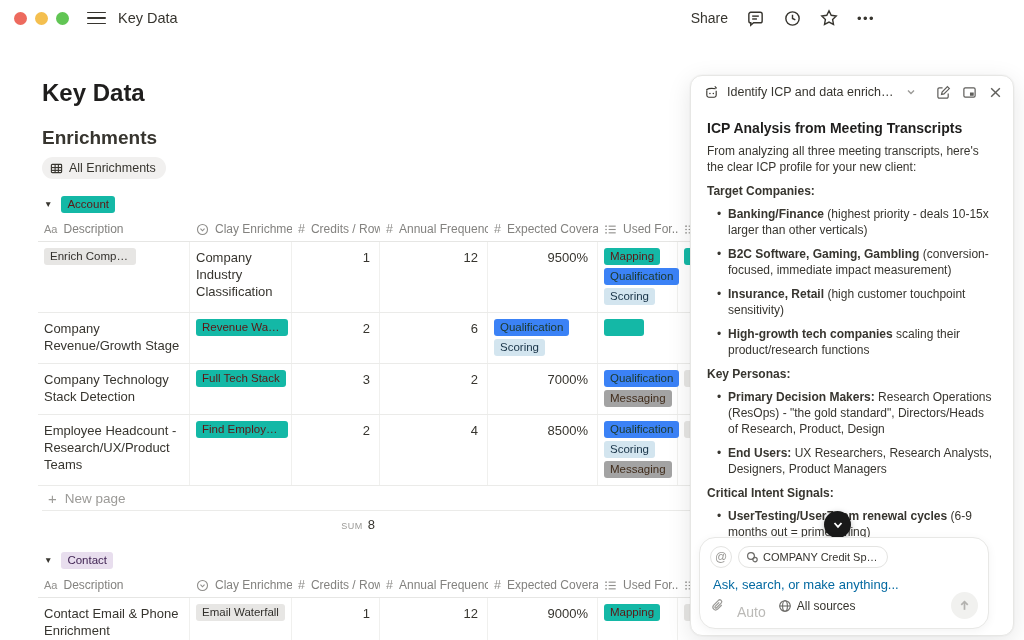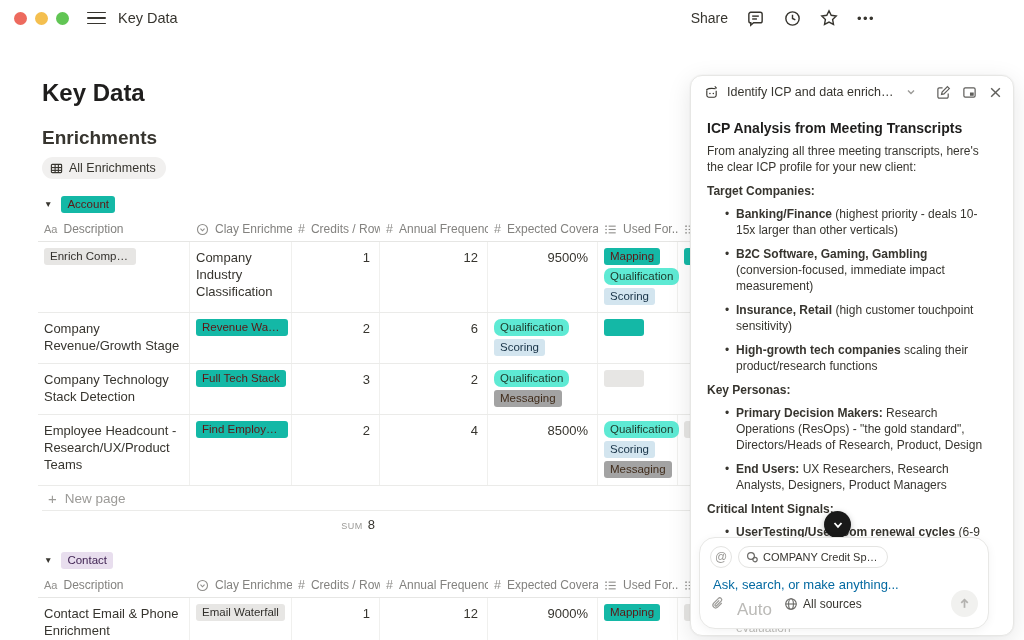--- a/index.html
+++ b/index.html
@@ -43,21 +43,21 @@
     font-size:12px; color:#83827F; white-space:nowrap; overflow:hidden; }
   .th .hic { color:#8f8e8b; font-size:11px; flex:none; display:flex; align-items:center; }
   .tbody .trow { border-bottom:1px solid #EBEBE9; }
   .cell { padding:7px 8px 7px 6px; font-size:13px; line-height:17px; border-right:1px solid #F0F0EE; }
   .cell:last-child { border-right:none; }
   .cell.num { text-align:right; padding-right:9px; }
   .cell.tags { display:flex; flex-direction:column; align-items:flex-start; gap:3px; padding-top:6px; }
   .tag { display:inline-block; font-size:11.5px; line-height:13px; padding:2px 6px;
     border-radius:3px; white-space:nowrap; max-width:92px; overflow:hidden; text-overflow:ellipsis; }
   .tag.red    { background:#14b8a6; color:#5D1715; }
-  .tag.green  { background:#5eead4; color:#1C3829;border-radius:7px; }
+  .tag.green  { background:#3b82f6; color:#1C3829; }
   .tag.blue   { background:#D3E5EF; color:#183347; }
   .tag.yellow { background:#a3a3a3; color:#402C1B; }
   .tag.purple { background:#E8DEEE; color:#412454; }
   .tag.gray   { background:#E7E6E4; color:#32302C; }
   .sliver-tag { width:40px; height:17px; border-radius:3px; }
 
   .newpage-row { display:flex; align-items:center; gap:8px; height:25px;
     border-bottom:1px solid #EBEBE9; color:#9B9A97; font-size:13.5px;
     padding-left:6px; width:686px; cursor:pointer; }
   .sum-row { width:686px; height:26px; display:flex; align-items:center; }
@@ -74,21 +74,21 @@
   .panel-title { font-size:12.5px; font-weight:500; color:#37352F; white-space:nowrap;
     overflow:hidden; text-overflow:ellipsis; max-width:190px; cursor:pointer; }
   .ph-ic { width:20px; height:20px; display:flex; align-items:center; justify-content:center;
     color:#5f5e5b; cursor:pointer; flex:none; }
   .ph-spacer { flex:1; }
   .panel-body { position:absolute; top:34px; left:0; right:0; bottom:0; overflow:hidden;
     padding:4px 16px 0 16px; }
   .panel-body h3 { font-size:14px; font-weight:700; margin:6px 0 7px; color:#1f1e1d; }
   .panel-body p.intro { font-size:12px; line-height:16px; color:#37352F; margin-bottom:9px; }
   .panel-body h4 { font-size:12px; font-weight:700; margin:9px 0 3px; }
-  .panel-body ul { list-style:none; margin:0 12px 4px; }
+  .panel-body ul { list-style:none; margin:0 4px 4px; }
   .panel-body li { position:relative; font-size:12px; line-height:16px;
     padding-left:17px; margin:8px 0; }
   .panel-body li::before { content:"•"; position:absolute; left:6px; top:0; font-size:12px; }
   .panel-body li b { font-weight:700; }
   .panel-body li.faded { color:#BDBCB9; }
   .scroll-down { position:absolute; left:133px; bottom:97px; width:27px; height:27px;
     border-radius:50%; background:#191919; display:flex; align-items:center;
     justify-content:center; cursor:pointer; box-shadow:0 2px 6px rgba(0,0,0,.25); z-index:12; }
 
   .input-card { position:absolute; left:8px; right:24px; bottom:6px; height:92px;
@@ -98,21 +98,21 @@
   .at-btn { width:22px; height:22px; border:1px solid #E4E4E2; border-radius:50%;
     color:#9B9A97; font-size:12px; display:flex; align-items:center; justify-content:center; cursor:pointer; }
   .ctx-chip { display:flex; align-items:center; gap:5px; height:22px; max-width:150px;
     border:1px solid #E4E4E2; border-radius:12px; padding:0 9px 0 7px; cursor:pointer; }
   .ctx-chip .chip-label { font-size:11px; color:#37352F; white-space:nowrap;
     overflow:hidden; text-overflow:ellipsis; }
   .prompt { margin:9px 0 0 3px; font-size:13px; color:#0369a1; cursor:text; }
   .input-actions { position:absolute; left:10px; right:10px; bottom:8px;
     display:flex; align-items:center; gap:12px; }
   .ia-ic { display:flex; align-items:center; color:#9B9A97; cursor:pointer; }
-  .auto-label { font-size:17px; color:#BBBAB7; cursor:pointer;margin-top:13px; }
+  .auto-label { font-size:14px; color:#BBBAB7; cursor:pointer;margin-top:13px; }
   .sources-btn { display:flex; align-items:center; gap:5px; font-size:12px;
     color:#37352F; font-weight:500; cursor:pointer; }
   .send-btn { margin-left:auto; width:27px; height:27px; border-radius:50%;
     background:#F1F1EF; display:flex; align-items:center; justify-content:center; cursor:pointer; }
 </style>
 </head>
 <body>
 
 <div class="app">
 
@@ -268,20 +268,21 @@
                 <span class="sliver-tag tag red"></span>
               </div>
             </div>
             <div class="trow">
               <div class="cell">Company Technology Stack Detection</div>
               <div class="cell tags">
                 <span class="tag red">Full Tech Stack</span>
               </div>
               <div class="cell num">3</div>
               <div class="cell num">2</div>
+              <div class="cell num">7000%</div>
               <div class="cell tags">
                 <span class="tag green">Qualification</span>
                 <span class="tag yellow">Messaging</span>
               </div>
               <div class="cell tags">
                 <span class="sliver-tag tag gray"></span>
               </div>
             </div>
             <div class="trow">
               <div class="cell">Employee Headcount - Research/UX/Product Teams</div>

